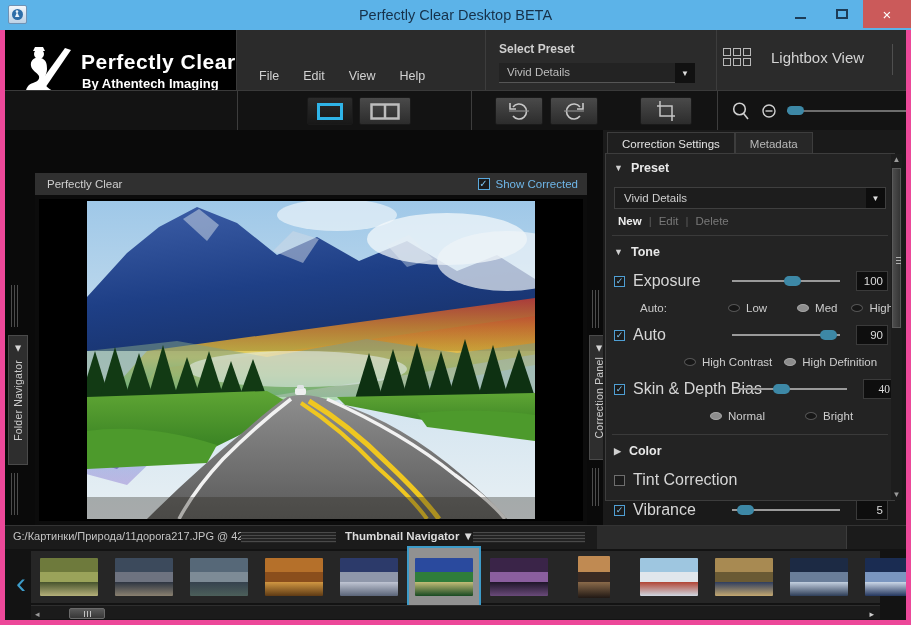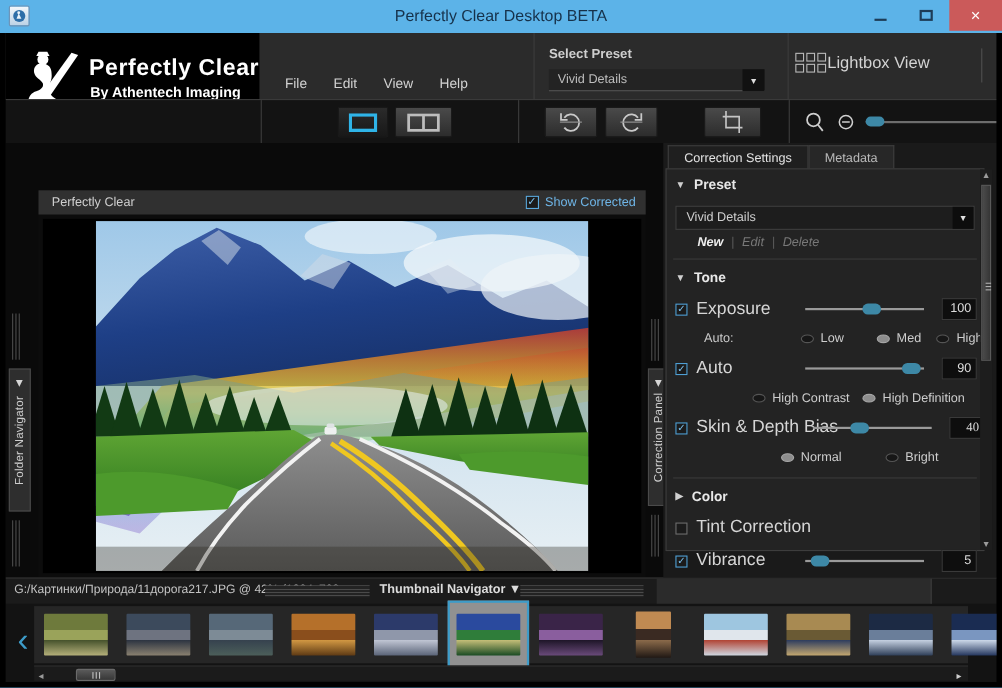--- a/index.html
+++ b/index.html
@@ -4,21 +4,21 @@
 <style>
   * { box-sizing: border-box; margin: 0; padding: 0; }
   html, body {
     width: 911px; height: 625px;
     background: #5cb3e8;
     font-family: "Liberation Sans", sans-serif;
     overflow: hidden;
   }
   .window {
     position: absolute; inset: 0;
-    background: #000000;
+    background: #ec4899;
   }
 
   
   .titlebar {
     position: absolute; left: 0; top: 0; width: 911px; height: 30px;
     background: #5cb3e8;
   }
   .title-icon {
     position: absolute; left: 8px; top: 5px; width: 19px; height: 19px;
     background: linear-gradient(#f3f7fb, #bcd2e6);
@@ -91,21 +91,21 @@
   .preset-combo .val {
     position: absolute; left: 8px; top: 3px; font-size: 11.5px; color: #bdbdbd;
   }
   .preset-combo .arrow {
     position: absolute; right: 0; top: 0; width: 20px; height: 20px;
     background: #111; display: flex; align-items: center; justify-content: center;
     color: #ddd; font-size: 8px;
   }
   .lightbox {
     position: absolute; left: 718px; top: 18px;
-    display: flex; align-items: center; gap: 1px;
+    display: flex; align-items: center; gap: 20px;
   }
   .lb-grid { display: grid; grid-template-columns: repeat(3, 8px); grid-template-rows: repeat(2, 8px); gap: 2px; }
   .lb-grid i { display: block; border: 1.5px solid #b9b9b9; }
   .lb-text { font-size: 15px; color: #d3d3d3; }
   .lb-divider { position: absolute; left: 887px; top: 14px; width: 1px; height: 31px; background: #4f4f4f; }
 
   
   .toolbar {
     position: absolute; left: 0; top: 60px; width: 901px; height: 40px;
     background: #131313;
@@ -263,21 +263,21 @@
 
   .preset-combo2 {
     margin: 5px 8px 0 8px; height: 22px; background: #1d1d1d;
     border: 1px solid #3f3f3f; position: relative;
   }
   .preset-combo2 .val { position: absolute; left: 9px; top: 4px; font-size: 11.5px; color: #cfcfcf; }
   .preset-combo2 .arrow {
     position: absolute; right: 0; top: 0; width: 19px; height: 20px; background: #0d0d0d;
     display: flex; align-items: center; justify-content: center; color: #e0e0e0; font-size: 8px;
   }
-  .ned { margin: 6px 0 0 28px; display: flex; gap: 7px; font-size: 11.5px; align-items: center; font-style: italic; }
+  .ned { margin: 6px 0 0 12px; display: flex; gap: 7px; font-size: 11.5px; align-items: center; }
   .ned .n { color: #eee; font-weight: bold; }
   .ned .s { color: #5a5a5a; }
   .ned .d { color: #787878; }
 
   .row { height: 30px; display: flex; align-items: center; padding: 0 6px 0 8px; }
   .row .cbx {
     width: 11px; height: 11px; border: 1px solid #4f9fd4; background: #1b1b1b;
     display: flex; align-items: center; justify-content: center;
     font-size: 9px; color: #7fc4f0; line-height: 1; flex: 0 0 auto;
   }

